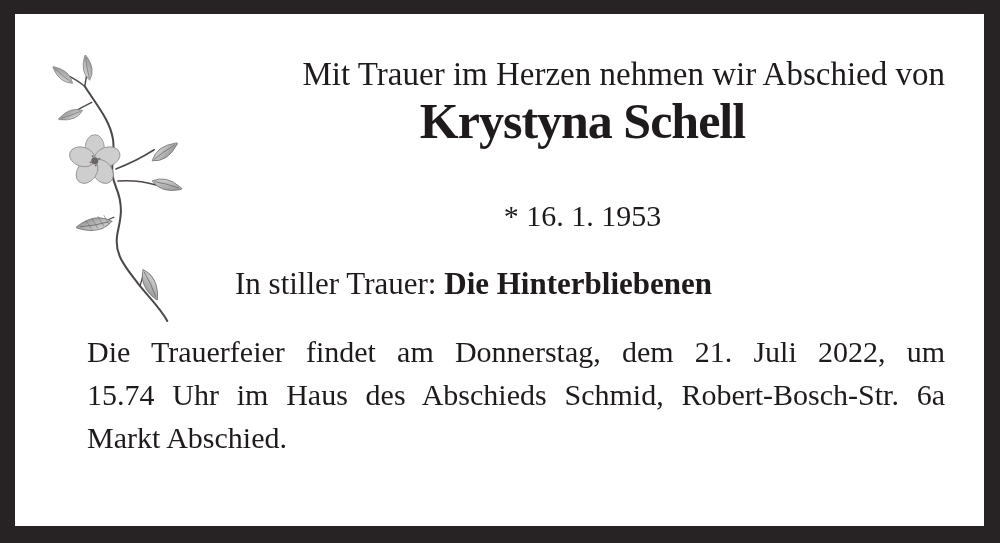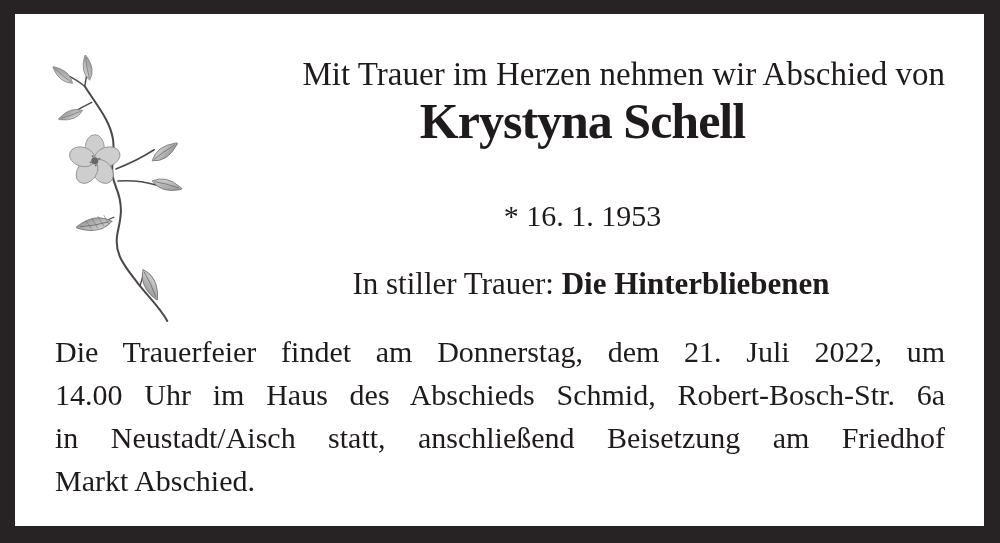--- a/index.html
+++ b/index.html
@@ -30,31 +30,31 @@
     font-size:50px;font-weight:700;letter-spacing:-1px;
     line-height:1.1;text-align:center;white-space:nowrap;
   }
   .dates{
     position:absolute;left:235px;right:70px;top:199px;
     display:flex;justify-content:center;
     font-size:30px;line-height:1.1;
   }
   .closing{
     position:absolute;left:235px;right:53px;top:267px;
-    font-size:31px;line-height:1.1;text-align:center;white-space:nowrap;
+    font-size:31px;line-height:1.1;text-align:left;white-space:nowrap;
   }
   .closing .mourners{font-weight:700;}
   .details{
     position:absolute;left:55px;right:55px;top:330px;
     font-size:30px;line-height:43px;
   }
   .details .line{
     text-align:justify;
     text-align-last:justify;
-    height:43px;overflow:hidden;
+    height:43px;overflow:hidden;margin-left:32px;
   }
   .details .line.last{
     text-align:left;text-align-last:left;
   }
 </style>
 </head>
 <body>
 
 <div class="stage">
 
@@ -119,19 +119,18 @@
     <span>* 16. 1. 1953</span>
   </div>
 
   <div class="closing">
     <span>In stiller Trauer:</span>
     <span class="mourners">Die Hinterbliebenen</span>
   </div>
 
   <div class="details">
     <div class="line">Die Trauerfeier findet am Donnerstag, dem 21. Juli 2022, um</div>
-    <div class="line">14.00 Uhr im Haus des Abschieds Schmid, Robert-Bosch-Str. 6a</div>
-    <div class="line">in Neustadt/Aisch statt, anschließend Beisetzung am Friedhof</div>
+    <div class="line">15.74 Uhr im Haus des Abschieds Schmid, Robert-Bosch-Str. 6a</div>
     <div class="line last">Markt Abschied.</div>
   </div>
 
   <div class="frame"></div>
 </div>
 
 </body></html>

